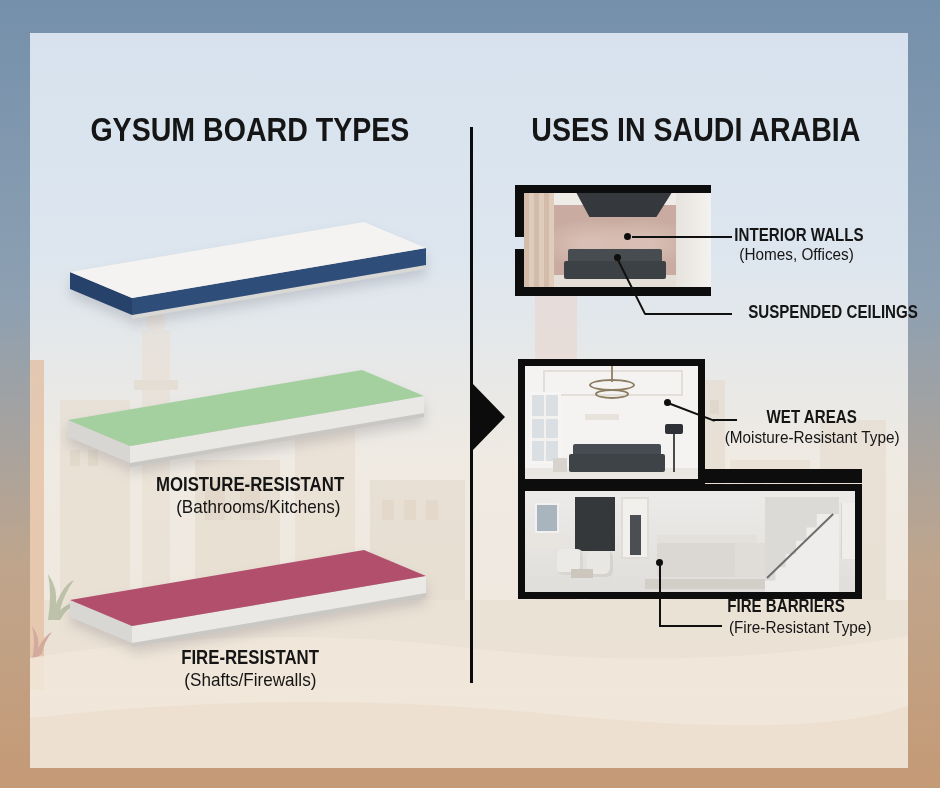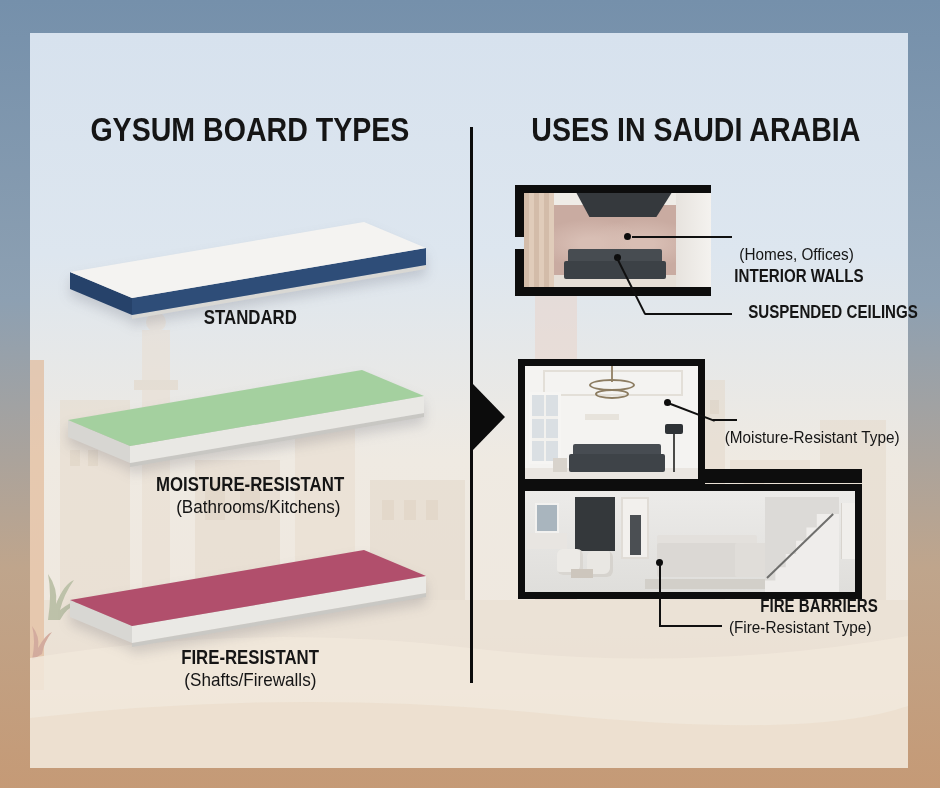--- a/index.html
+++ b/index.html
@@ -85,23 +85,20 @@
 
   <div class="abs divider" style="left:470px;top:127px;height:556px;"></div>
   <div class="abs arrow-right" style="left:472px;top:383px;"></div>
 
   <svg class="abs board" style="left:64px;top:222px;" width="368" height="100" viewBox="0 0 368 100">
     <polygon points="68,93 362,43 362,47 68,97" fill="#d9d8d4"></polygon>
     <polygon points="6,50 68,76 68,93 6,67" fill="#26426a"></polygon>
     <polygon points="68,76 362,26 362,43 68,93" fill="#2e4d78"></polygon>
     <polygon points="6,50 300,0 362,26 68,76" fill="#f4f3f1"></polygon>
   </svg>
-  <div class="abs board-label" style="left:70px;top:306px;width:360px;">
-    <span class="cond">STANDARD</span>
-  </div>
 
   <svg class="abs board" style="left:62px;top:370px;" width="368" height="100" viewBox="0 0 368 100">
     <polygon points="68,93 362,43 362,47 68,97" fill="#c8c7c3"></polygon>
     <polygon points="6,50 68,76 68,93 6,67" fill="#d7d6d2"></polygon>
     <polygon points="68,76 362,26 362,43 68,93" fill="#e9e8e4"></polygon>
     <polygon points="6,50 300,0 362,26 68,76" fill="#a4d09f"></polygon>
   </svg>
   <div class="abs board-label" style="left:70px;top:473px;width:360px;">
     <span class="cond">MOISTURE-RESISTANT</span>
   </div>
@@ -175,44 +172,47 @@
       <div class="abs" style="left:240px;top:6px;width:74px;height:95px;background:#dcdad7;">
         <div class="abs" style="left:0;top:0;width:74px;height:95px;background:#efedeb;clip-path:polygon(0 100%,0 88%,14% 88%,14% 74%,28% 74%,28% 60%,42% 60%,42% 46%,56% 46%,56% 32%,70% 32%,70% 18%,100% 18%,100% 100%);"></div>
         <div class="abs" style="left:2px;top:80px;width:92px;height:2px;background:#6f6f6d;transform:rotate(-44deg);transform-origin:left center;"></div>
       </div>
       <div class="abs" style="left:316px;top:12px;width:14px;height:56px;background:#f0eeeb;border-left:1px solid #d8d4ce;"></div>
     </div>
   </div>
 
   <div class="abs dot" style="left:624px;top:233px;"></div>
   <div class="abs cline" style="left:632px;top:236px;width:100px;"></div>
-  <div class="abs co-label" style="left:722px;top:225px;width:150px;margin-top:41px;">
+  <div class="abs co-label" style="left:722px;top:225px;width:150px;">
     <span class="cond">INTERIOR WALLS</span>
   </div>
   <div class="abs co-sub" style="left:722px;top:245px;width:150px;">
     <span class="cond2">(Homes, Offices)</span>
   </div>
 
   <div class="abs dot" style="left:614px;top:254px;"></div>
   <div class="abs cline" style="left:617px;top:257px;width:63px;transform:rotate(63.4deg);transform-origin:left center;"></div>
   <div class="abs cline" style="left:645px;top:313px;width:87px;"></div>
   <div class="abs co-label" style="left:732px;top:302px;width:158px;">
     <span class="cond">SUSPENDED CEILINGS</span>
   </div>
 
   <div class="abs dot" style="left:664px;top:399px;"></div>
   <div class="abs cline" style="left:668px;top:402px;width:50px;transform:rotate(21deg);transform-origin:left center;"></div>
   <div class="abs cline" style="left:713px;top:419px;width:24px;"></div>
+  <div class="abs co-label" style="left:712px;top:407px;width:200px;">
+    <span class="cond">WET AREAS</span>
+  </div>
   <div class="abs co-sub" style="left:712px;top:428px;width:200px;">
     <span class="cond2">(Moisture-Resistant Type)</span>
   </div>
 
   <div class="abs dot" style="left:656px;top:559px;"></div>
   <div class="abs vline" style="left:659px;top:565px;height:62px;"></div>
   <div class="abs cline" style="left:660px;top:625px;width:62px;"></div>
-  <div class="abs co-label" style="left:719px;top:596px;width:200px;">
+  <div class="abs co-label" style="left:686px;top:596px;width:200px;">
     <span class="cond">FIRE BARRIERS</span>
   </div>
   <div class="abs co-sub" style="left:700px;top:618px;width:200px;">
     <span class="cond2">(Fire-Resistant Type)</span>
   </div>
 
 </div>
 
 </body></html>

